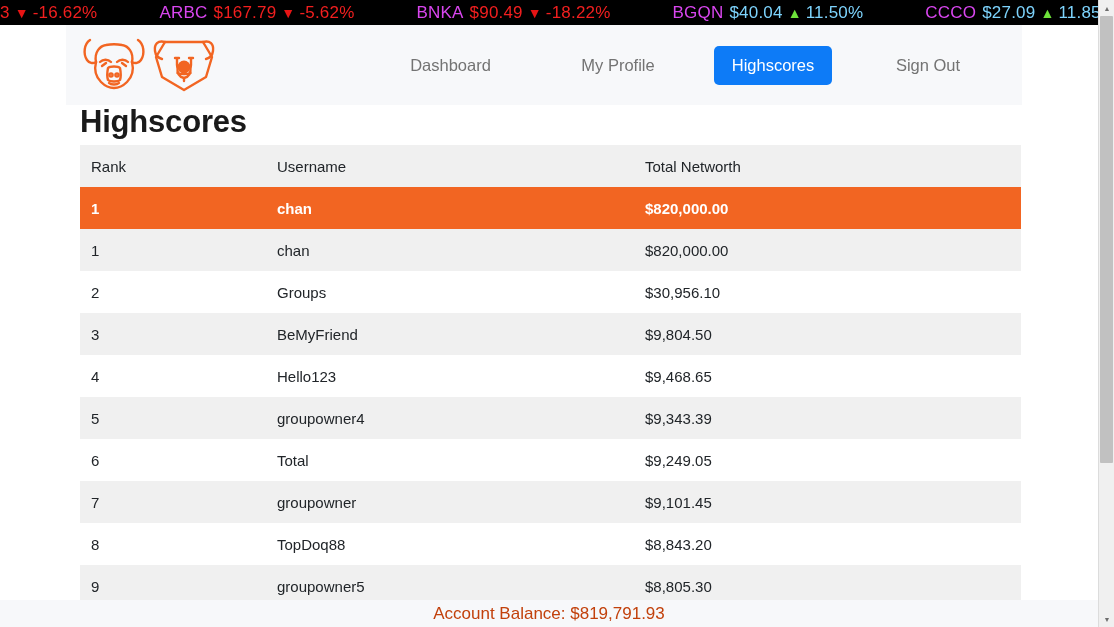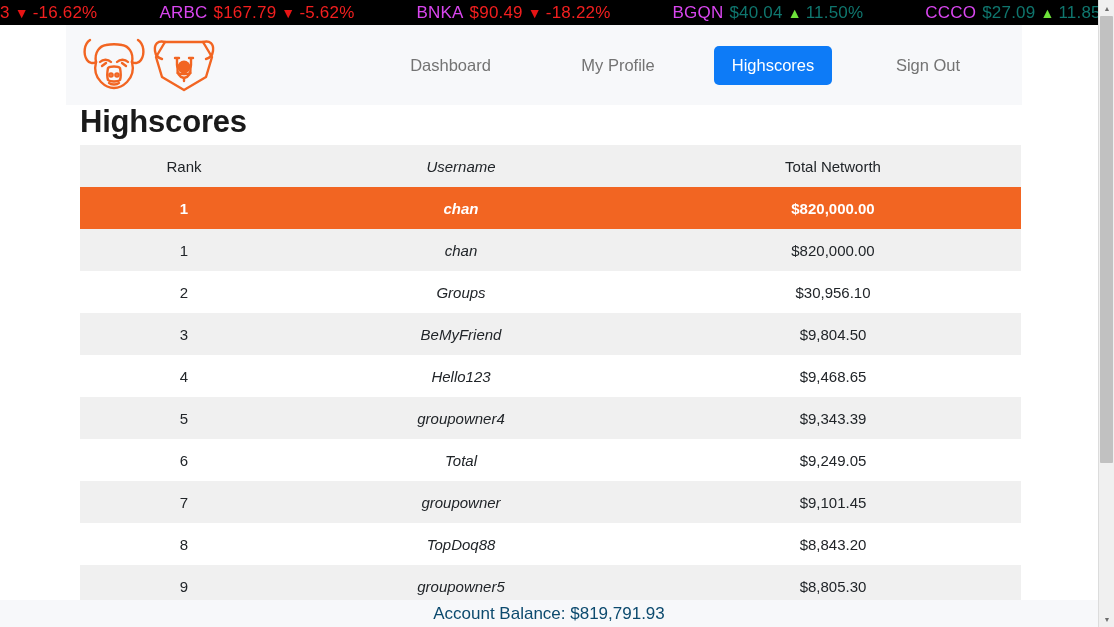--- a/index.html
+++ b/index.html
@@ -31,21 +31,21 @@
     display: inline-flex;
     align-items: center;
     font-size: 17px;
     letter-spacing: 0.2px;
     flex: 0 0 auto;
   }
   .tk-sym { color: #d946ef; margin-right: 6px; }
   .tk-price { margin-right: 5px; }
   .tk-arrow { font-size: 14px; margin-right: 4px; line-height: 1; }
   .tk-chg { }
-  .up .tk-price, .up .tk-chg { color: #0f766e; }
+  .up .tk-price, .up .tk-chg { color: #7dd3fc; }
   .up .tk-arrow { color: #6ee33a; }
   .down .tk-price, .down .tk-chg { color: #f21f1f; }
   .down .tk-arrow { color: #e81414; }
   .ticker-gap { flex: 0 0 auto; }
 
   
   #navbar {
     position: absolute;
     top: 25px;
     left: 66px;
@@ -107,31 +107,31 @@
   #scores-table {
     position: absolute;
     top: 145px;
     left: 80px;
     width: 941px;
     border-collapse: collapse;
     table-layout: fixed;
   }
   #scores-table th,
   #scores-table td {
-    text-align: center;
+    text-align: left;
     font-size: 15px;
     color: #212529;
     padding: 0;
     height: 42px;
     vertical-align: middle;
     font-weight: normal;
   }
   #scores-table th { background: #f0f0f0; }
   .col-rank  { width: 186px; padding-left: 11px !important; }
-  .col-user  { width: 368px; font-style: italic; }
+  .col-user  { width: 368px; }
   .col-net   { }
   #scores-table tbody tr.odd  { background: #f0f0f0; }
   #scores-table tbody tr.even { background: #ffffff; }
   #scores-table tbody tr.highlight {
     background: #f26522;
   }
   #scores-table tbody tr.highlight td {
     color: #ffffff;
     font-weight: bold;
   }
@@ -142,21 +142,21 @@
     bottom: 0;
     left: 0;
     width: 1098px;
     height: 27px;
     background: #f7f8fa;
     display: flex;
     align-items: center;
     justify-content: center;
   }
   #account-balance {
-    color: #0c4a6e;
+    color: #c2410c;
     font-size: 17px;
   }
 
   
   #scrollbar {
     position: absolute;
     top: 0;
     right: 0;
     width: 16px;
     height: 627px;

